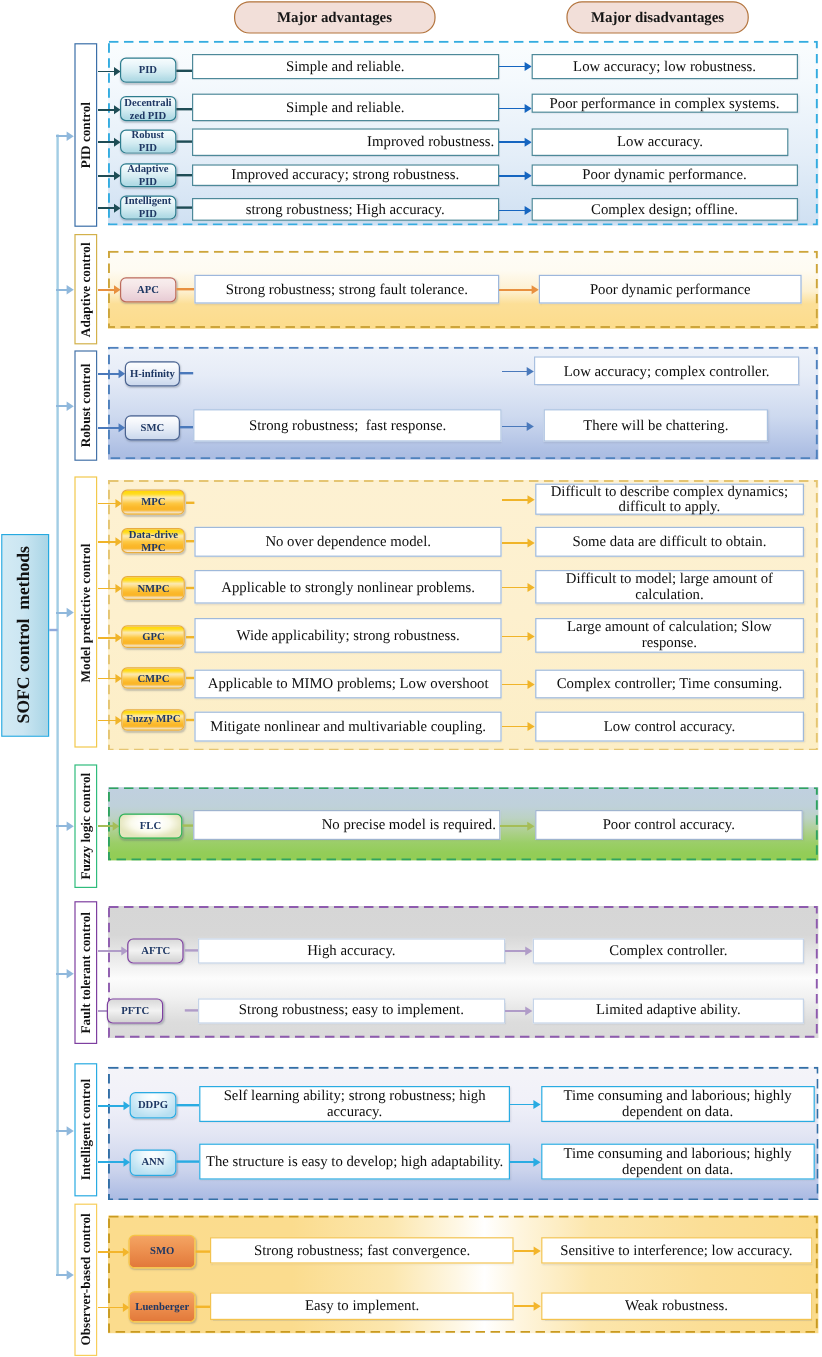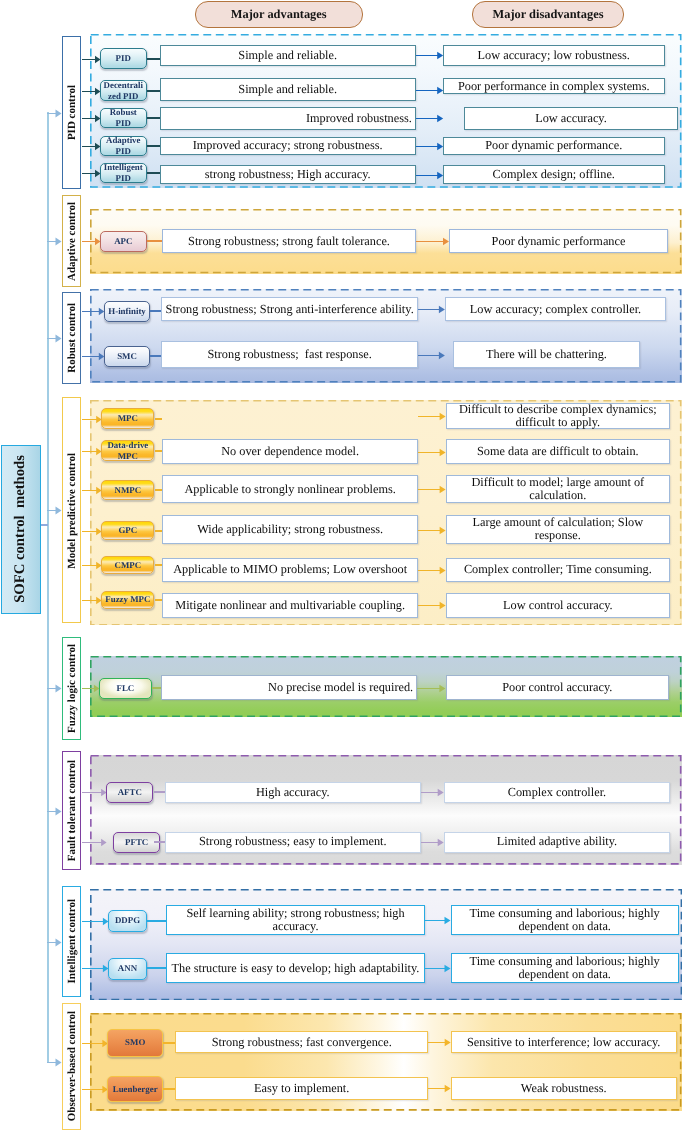--- a/index.html
+++ b/index.html
@@ -163,21 +163,21 @@
       <span class="chiptxt">Robust<br>PID</span>
     </div>
 <div class="conn conn-pid" style="left:146.5px;top:117.25px;width:13.0px;"></div>
 <div class="tbox tbox-pid" style="left:159.5px;top:107.0px;width:256.3px;height:22.6px;justify-content:flex-end;">
       <span>Improved robustness.</span>
     </div>
 <svg class="arw" style="left:415.8px;top:112px;" width="27.2" height="12" viewBox="0 0 27.2 12">
       <path d="M0 6.5 H24.20" stroke="#1565C0" stroke-width="1.3" fill="none" shape-rendering="crispEdges"></path>
       <path d="M21.20 2.75 L27.20 6.50 L21.20 10.25 Z" fill="#1565C0"></path>
     </svg>
-<div class="tbox tbox-pid" style="left:443.0px;top:107.0px;width:214px;height:22.6px;margin-left:21px;">
+<div class="tbox tbox-pid" style="left:443.0px;top:107.0px;width:214px;height:22.6px;">
       <span>Low accuracy.</span>
     </div>
 <svg class="arw" style="left:81.5px;top:140px;" width="18.5" height="12" viewBox="0 0 18.5 12">
       <path d="M0 6.5 H15.75" stroke="#1E4C55" stroke-width="1.4" fill="none" shape-rendering="crispEdges"></path>
       <path d="M13.00 2.75 L18.50 6.50 L13.00 10.25 Z" fill="#1E4C55"></path>
     </svg>
 <div class="chip chip-pid" style="left:100px;top:135.6px;width:46.5px;height:20.5px;">
       <span class="chiptxt">Adaptive<br>PID</span>
     </div>
 <div class="conn conn-pid" style="left:146.5px;top:145.25px;width:13.0px;"></div>
@@ -252,23 +252,20 @@
       <span class="catlbl">Robust control</span>
     </div>
 <svg class="arw" style="left:81.5px;top:305px;" width="22.3" height="12" viewBox="0 0 22.3 12">
       <path d="M0 6.5 H19.55" stroke="#4A79BB" stroke-width="1.4" fill="none" shape-rendering="crispEdges"></path>
       <path d="M16.80 2.75 L22.30 6.50 L16.80 10.25 Z" fill="#4A79BB"></path>
     </svg>
 <div class="chip chip-robust" style="left:103.8px;top:300.8px;width:46.5px;height:20.8px;">
       <span class="chiptxt">H-infinity</span>
     </div>
 <div class="conn conn-robust" style="left:150.3px;top:310.25px;width:10.9px;"></div>
-<div class="tbox tbox-robust" style="left:161.2px;top:297.3px;width:256.9px;height:23.6px;">
-      <span>Strong robustness; Strong anti-interference ability.</span>
-    </div>
 <svg class="arw" style="left:418.1px;top:303px;" width="26.9" height="12" viewBox="0 0 26.9 12">
       <path d="M0 6.5 H23.90" stroke="#4A79BB" stroke-width="1.3" fill="none" shape-rendering="crispEdges"></path>
       <path d="M20.90 2.75 L26.90 6.50 L20.90 10.25 Z" fill="#4A79BB"></path>
     </svg>
 <div class="tbox tbox-robust" style="left:445.0px;top:297.3px;width:221.0px;height:23.6px;">
       <span>Low accuracy; complex controller.</span>
     </div>
 <svg class="arw" style="left:81.5px;top:350px;" width="22.3" height="12" viewBox="0 0 22.3 12">
       <path d="M0 6.5 H19.55" stroke="#4A79BB" stroke-width="1.4" fill="none" shape-rendering="crispEdges"></path>
       <path d="M16.80 2.75 L22.30 6.50 L16.80 10.25 Z" fill="#4A79BB"></path>
@@ -461,21 +458,21 @@
       <path d="M0 6.5 H19.70" stroke="#B09CC8" stroke-width="1.3" fill="none" shape-rendering="crispEdges"></path>
       <path d="M16.70 2.75 L22.70 6.50 L16.70 10.25 Z" fill="#B09CC8"></path>
     </svg>
 <div class="tbox tbox-ftc" style="left:443.8px;top:782.0px;width:226.3px;height:21.0px;">
       <span>Complex controller.</span>
     </div>
 <svg class="arw" style="left:81.5px;top:836px;" width="24.6" height="12" viewBox="0 0 24.6 12">
       <path d="M0 6.5 H21.85" stroke="#B09CC8" stroke-width="1.4" fill="none" shape-rendering="crispEdges"></path>
       <path d="M19.10 2.75 L24.60 6.50 L19.10 10.25 Z" fill="#B09CC8"></path>
     </svg>
-<div class="chip chip-ftc" style="left:113px;top:831.5px;width:47.4px;height:21.0px;">
+<div class="chip chip-ftc" style="left:89px;top:831.5px;width:47.4px;height:21.0px;">
       <span class="chiptxt">PFTC</span>
     </div>
 <div class="conn conn-ftc" style="left:153.5px;top:841.25px;width:11.0px;"></div>
 <div class="tbox tbox-ftc" style="left:164.5px;top:831.5px;width:256.6px;height:21.0px;">
       <span>Strong robustness; easy to implement.</span>
     </div>
 <svg class="arw" style="left:421.1px;top:836px;" width="22.7" height="12" viewBox="0 0 22.7 12">
       <path d="M0 6.5 H19.70" stroke="#B09CC8" stroke-width="1.3" fill="none" shape-rendering="crispEdges"></path>
       <path d="M16.70 2.75 L22.70 6.50 L16.70 10.25 Z" fill="#B09CC8"></path>
     </svg>

